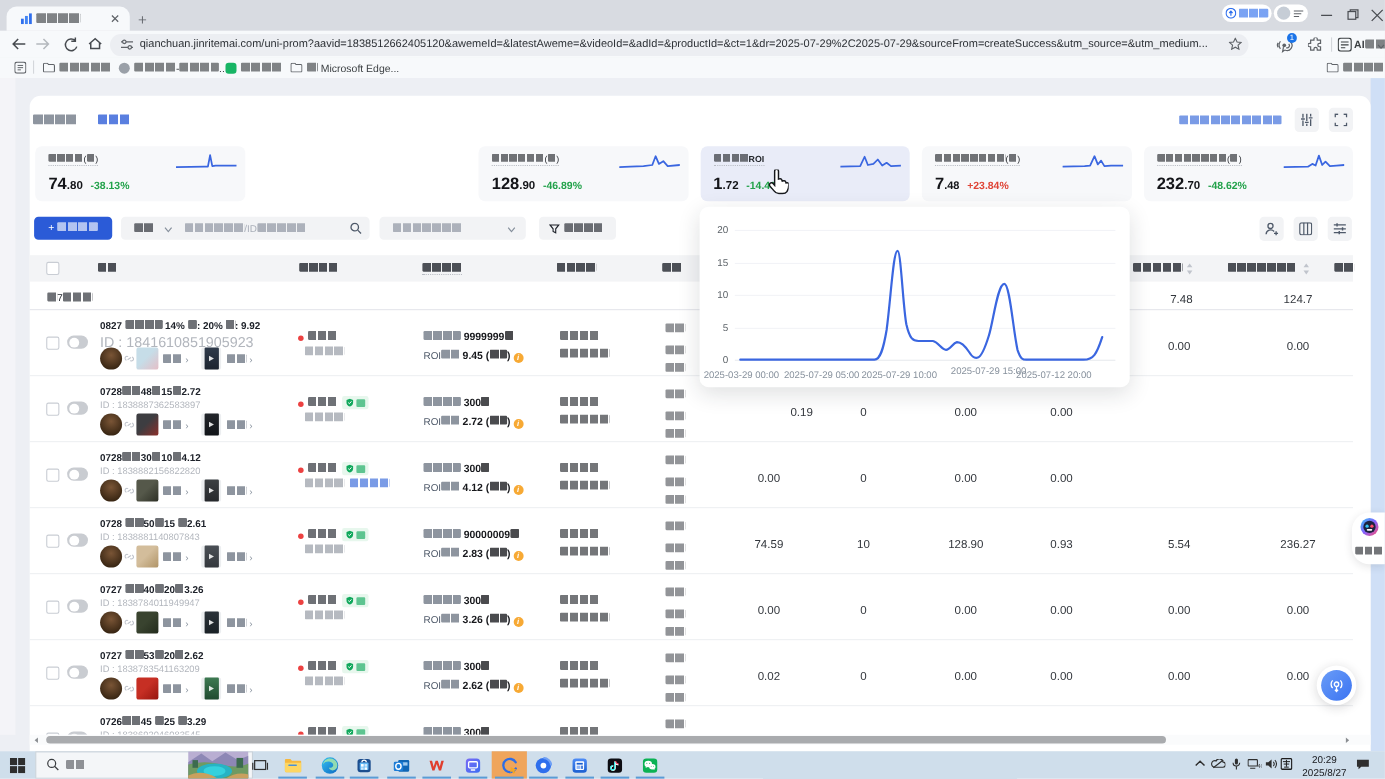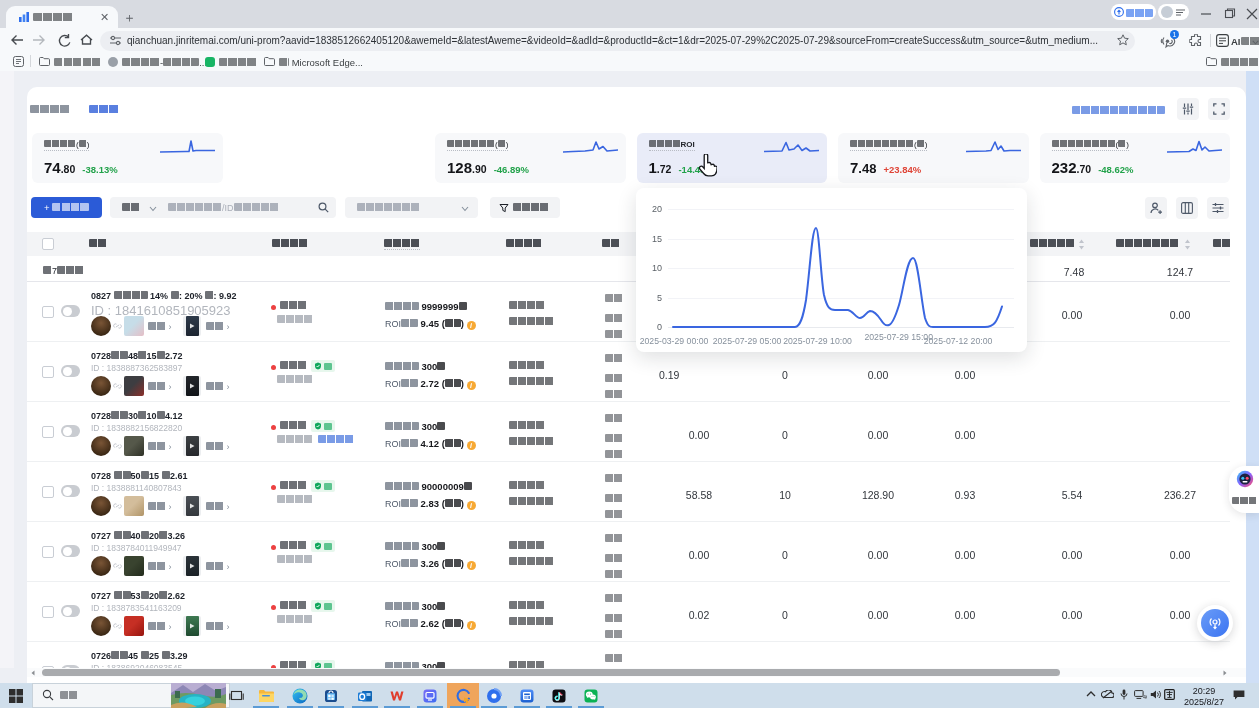--- a/index.html
+++ b/index.html
@@ -126,21 +126,21 @@
     </div>
     <div class="ab" style="left:636.5px;top:133px;width:190.5px;height:50px;background:#e9ecf8;border-radius:6px;">
       <div style="position:absolute;left:12px;top:7px;font-size:8px;color:#23262b"><span style="border-bottom:1px dotted #b8bcc4;padding-bottom:1px"><i class="z" style="width:32px"></i><span style="font-weight:bold">ROI</span></span></div>
       <div style="position:absolute;left:12px;top:26px;color:#141519;white-space:nowrap"><b style="font-size:15px">1</b><b style="font-size:10.5px">.72</b><b style="font-size:9.5px;color:#22a24a;margin-left:7px">-14.43%</b></div>
       <svg width="55" height="20" viewBox="0 0 55 20" style="position:absolute;right:8px;top:4px">
         <polyline points="0,14.5 18,14 22,5.5 25,13 30,12 34,8 38,13.5 42,11 46,14 55,13.5" fill="none" stroke="#3a66e0" stroke-width="1.6" stroke-linejoin="round" stroke-linecap="round"></polyline>
       </svg>
     </div>
     <div class="ab" style="left:838px;top:133px;width:190.5px;height:50px;background:#f7f8fa;border-radius:6px;">
       <div style="position:absolute;left:12px;top:7px;font-size:8px;color:#23262b"><span style="border-bottom:1px dotted #b8bcc4;padding-bottom:1px"><i class="z" style="width:64px"></i>(<i class="z" style="width:8px"></i>)</span></div>
-      <div style="position:absolute;left:12px;top:26px;color:#141519;white-space:nowrap"><b style="font-size:15px">7</b><b style="font-size:13px">.48</b><b style="font-size:9.5px;color:#df4436;margin-left:7px">+23.84%</b></div>
+      <div style="position:absolute;left:12px;top:26px;color:#141519;white-space:nowrap"><b style="font-size:15px">7</b><b style="font-size:10px">.48</b><b style="font-size:9.5px;color:#df4436;margin-left:7px">+23.84%</b></div>
       <svg width="55" height="20" viewBox="0 0 55 20" style="position:absolute;right:8px;top:4px">
         <polyline points="0,14.5 20,14 25,13.5 29,5 32,12.5 35,9 38,14 44,13.5 55,13.5" fill="none" stroke="#3a66e0" stroke-width="1.6" stroke-linejoin="round" stroke-linecap="round"></polyline>
       </svg>
     </div>
     <div class="ab" style="left:1039.5px;top:133px;width:190.5px;height:50px;background:#f7f8fa;border-radius:6px;">
       <div style="position:absolute;left:12px;top:7px;font-size:8px;color:#23262b"><span style="border-bottom:1px dotted #b8bcc4;padding-bottom:1px"><i class="z" style="width:64px"></i>(<i class="z" style="width:8px"></i>)</span></div>
       <div style="position:absolute;left:12px;top:26px;color:#141519;white-space:nowrap"><b style="font-size:15px">232</b><b style="font-size:10.5px">.70</b><b style="font-size:9.5px;color:#22a24a;margin-left:7px">-48.62%</b></div>
       <svg width="55" height="20" viewBox="0 0 55 20" style="position:absolute;right:8px;top:4px">
         <polyline points="0,15 22,14.5 26,12 29,13.5 32,4.5 35,13 38,10 42,14 48,13.5 55,13" fill="none" stroke="#3a66e0" stroke-width="1.6" stroke-linejoin="round" stroke-linecap="round"></polyline>
       </svg>
@@ -264,21 +264,21 @@
       <i class="z" style="width:8px;position:absolute;left:12.5px;top:2.5px;color:#10a85c;height:7.5px"></i>
     </div>
     <div class="ab" style="left:277px;top:375px;font-size:9px;color:#b2b6bd"><i class="z" style="width:36px;opacity:.95"></i></div>
     <div class="ab" style="left:385px;top:361px;font-size:9px;color:#4e5969;white-space:nowrap"><i class="z" style="width:34px"></i> <b style="color:#17181c;font-size:9.5px">300</b><span style="color:#17181c"><i class="z" style="width:8px;opacity:.78"></i></span></div>
     <div class="ab" style="left:385px;top:378px;font-size:9px;color:#4e5969;white-space:nowrap">ROI<i class="z" style="width:17px"></i> <b style="color:#17181c;font-size:9.5px">2.72 (<i class="z" style="width:16px;opacity:.78"></i>)</b> <span style="display:inline-block;width:9px;height:9px;background:#f7a934;border-radius:50%;color:#fff;font-size:7px;text-align:center;line-height:9px;vertical-align:-1px;font-style:italic;font-weight:bold">i</span></div>
     <div class="ab" style="left:509px;top:361px;font-size:9px;color:#26292e"><i class="z" style="width:36px"></i></div>
     <div class="ab" style="left:509px;top:377px;font-size:9px;color:#26292e"><i class="z" style="width:45px"></i></div>
     <div class="ab" style="left:605px;top:354px;font-size:9px;color:#55585e"><i class="z" style="width:18px"></i></div>
     <div class="ab" style="left:605px;top:374px;font-size:9px;color:#55585e"><i class="z" style="width:18px"></i></div>
     <div class="ab" style="left:605px;top:390px;font-size:9px;color:#55585e"><i class="z" style="width:18px"></i></div>
-    <div class="ab" style="left:659px;top:369px;width:80px;font-size:10.5px;color:#32363c;text-align:left">0.19</div>
+    <div class="ab" style="left:659px;top:369px;width:80px;font-size:10.5px;color:#32363c;text-align:right">0.19</div>
     <div class="ab" style="left:745px;top:369px;width:80px;font-size:10.5px;color:#32363c;text-align:center">0</div>
     <div class="ab" style="left:838px;top:369px;width:80px;font-size:10.5px;color:#32363c;text-align:center">0.00</div>
     <div class="ab" style="left:925px;top:369px;width:80px;font-size:10.5px;color:#32363c;text-align:center">0.00</div>
     <div class="ab" style="left:27px;top:401px;width:1203px;height:1px;background:#eef0f2;"></div>
     <div class="ab" style="left:42px;top:426px;width:12px;height:12px;background:#fff;border:1px solid #c9cdd4;border-radius:2px;"></div>
     <div class="ab" style="left:61px;top:425px;width:19px;height:12px;background:#c9ccd1;border-radius:6px;">
       <div style="position:absolute;left:1.5px;top:1.5px;width:9px;height:9px;background:#fff;border-radius:50%"></div>
     </div>
     <div class="ab" style="left:91px;top:411px;font-size:9px;color:#1d2129;font-weight:bold;white-space:nowrap">0728<i class="z" style="width:17px"></i>30<i class="z" style="width:8.5px"></i>10<i class="z" style="width:8.5px"></i>4.12</div>
     <div class="ab" style="left:91px;top:423px;font-size:8.5px;color:#b2b6bd">ID : 1838882156822820</div>
@@ -347,21 +347,21 @@
       <i class="z" style="width:8px;position:absolute;left:12.5px;top:2.5px;color:#10a85c;height:7.5px"></i>
     </div>
     <div class="ab" style="left:277px;top:495px;font-size:9px;color:#b2b6bd"><i class="z" style="width:36px;opacity:.95"></i></div>
     <div class="ab" style="left:385px;top:481px;font-size:9px;color:#4e5969;white-space:nowrap"><i class="z" style="width:34px"></i> <b style="color:#17181c;font-size:9.5px">90000009</b><span style="color:#17181c"><i class="z" style="width:8px;opacity:.78"></i></span></div>
     <div class="ab" style="left:385px;top:498px;font-size:9px;color:#4e5969;white-space:nowrap">ROI<i class="z" style="width:17px"></i> <b style="color:#17181c;font-size:9.5px">2.83 (<i class="z" style="width:16px;opacity:.78"></i>)</b> <span style="display:inline-block;width:9px;height:9px;background:#f7a934;border-radius:50%;color:#fff;font-size:7px;text-align:center;line-height:9px;vertical-align:-1px;font-style:italic;font-weight:bold">i</span></div>
     <div class="ab" style="left:509px;top:481px;font-size:9px;color:#26292e"><i class="z" style="width:36px"></i></div>
     <div class="ab" style="left:509px;top:497px;font-size:9px;color:#26292e"><i class="z" style="width:45px"></i></div>
     <div class="ab" style="left:605px;top:474px;font-size:9px;color:#55585e"><i class="z" style="width:18px"></i></div>
     <div class="ab" style="left:605px;top:494px;font-size:9px;color:#55585e"><i class="z" style="width:18px"></i></div>
     <div class="ab" style="left:605px;top:510px;font-size:9px;color:#55585e"><i class="z" style="width:18px"></i></div>
-    <div class="ab" style="left:659px;top:489px;width:80px;font-size:10.5px;color:#32363c;text-align:center">58.58</div>
+    <div class="ab" style="left:659px;top:489px;width:80px;font-size:10.5px;color:#32363c;text-align:center">74.59</div>
     <div class="ab" style="left:745px;top:489px;width:80px;font-size:10.5px;color:#32363c;text-align:center">10</div>
     <div class="ab" style="left:838px;top:489px;width:80px;font-size:10.5px;color:#32363c;text-align:center">128.90</div>
     <div class="ab" style="left:925px;top:489px;width:80px;font-size:10.5px;color:#32363c;text-align:center">0.93</div>
     <div class="ab" style="left:1032px;top:489px;width:80px;font-size:10.5px;color:#32363c;text-align:center">5.54</div>
     <div class="ab" style="left:1140px;top:489px;width:80px;font-size:10.5px;color:#32363c;text-align:center">236.27</div>
     <div class="ab" style="left:27px;top:521px;width:1203px;height:1px;background:#eef0f2;"></div>
     <div class="ab" style="left:42px;top:546px;width:12px;height:12px;background:#fff;border:1px solid #c9cdd4;border-radius:2px;"></div>
     <div class="ab" style="left:61px;top:545px;width:19px;height:12px;background:#c9ccd1;border-radius:6px;">
       <div style="position:absolute;left:1.5px;top:1.5px;width:9px;height:9px;background:#fff;border-radius:50%"></div>
     </div>

